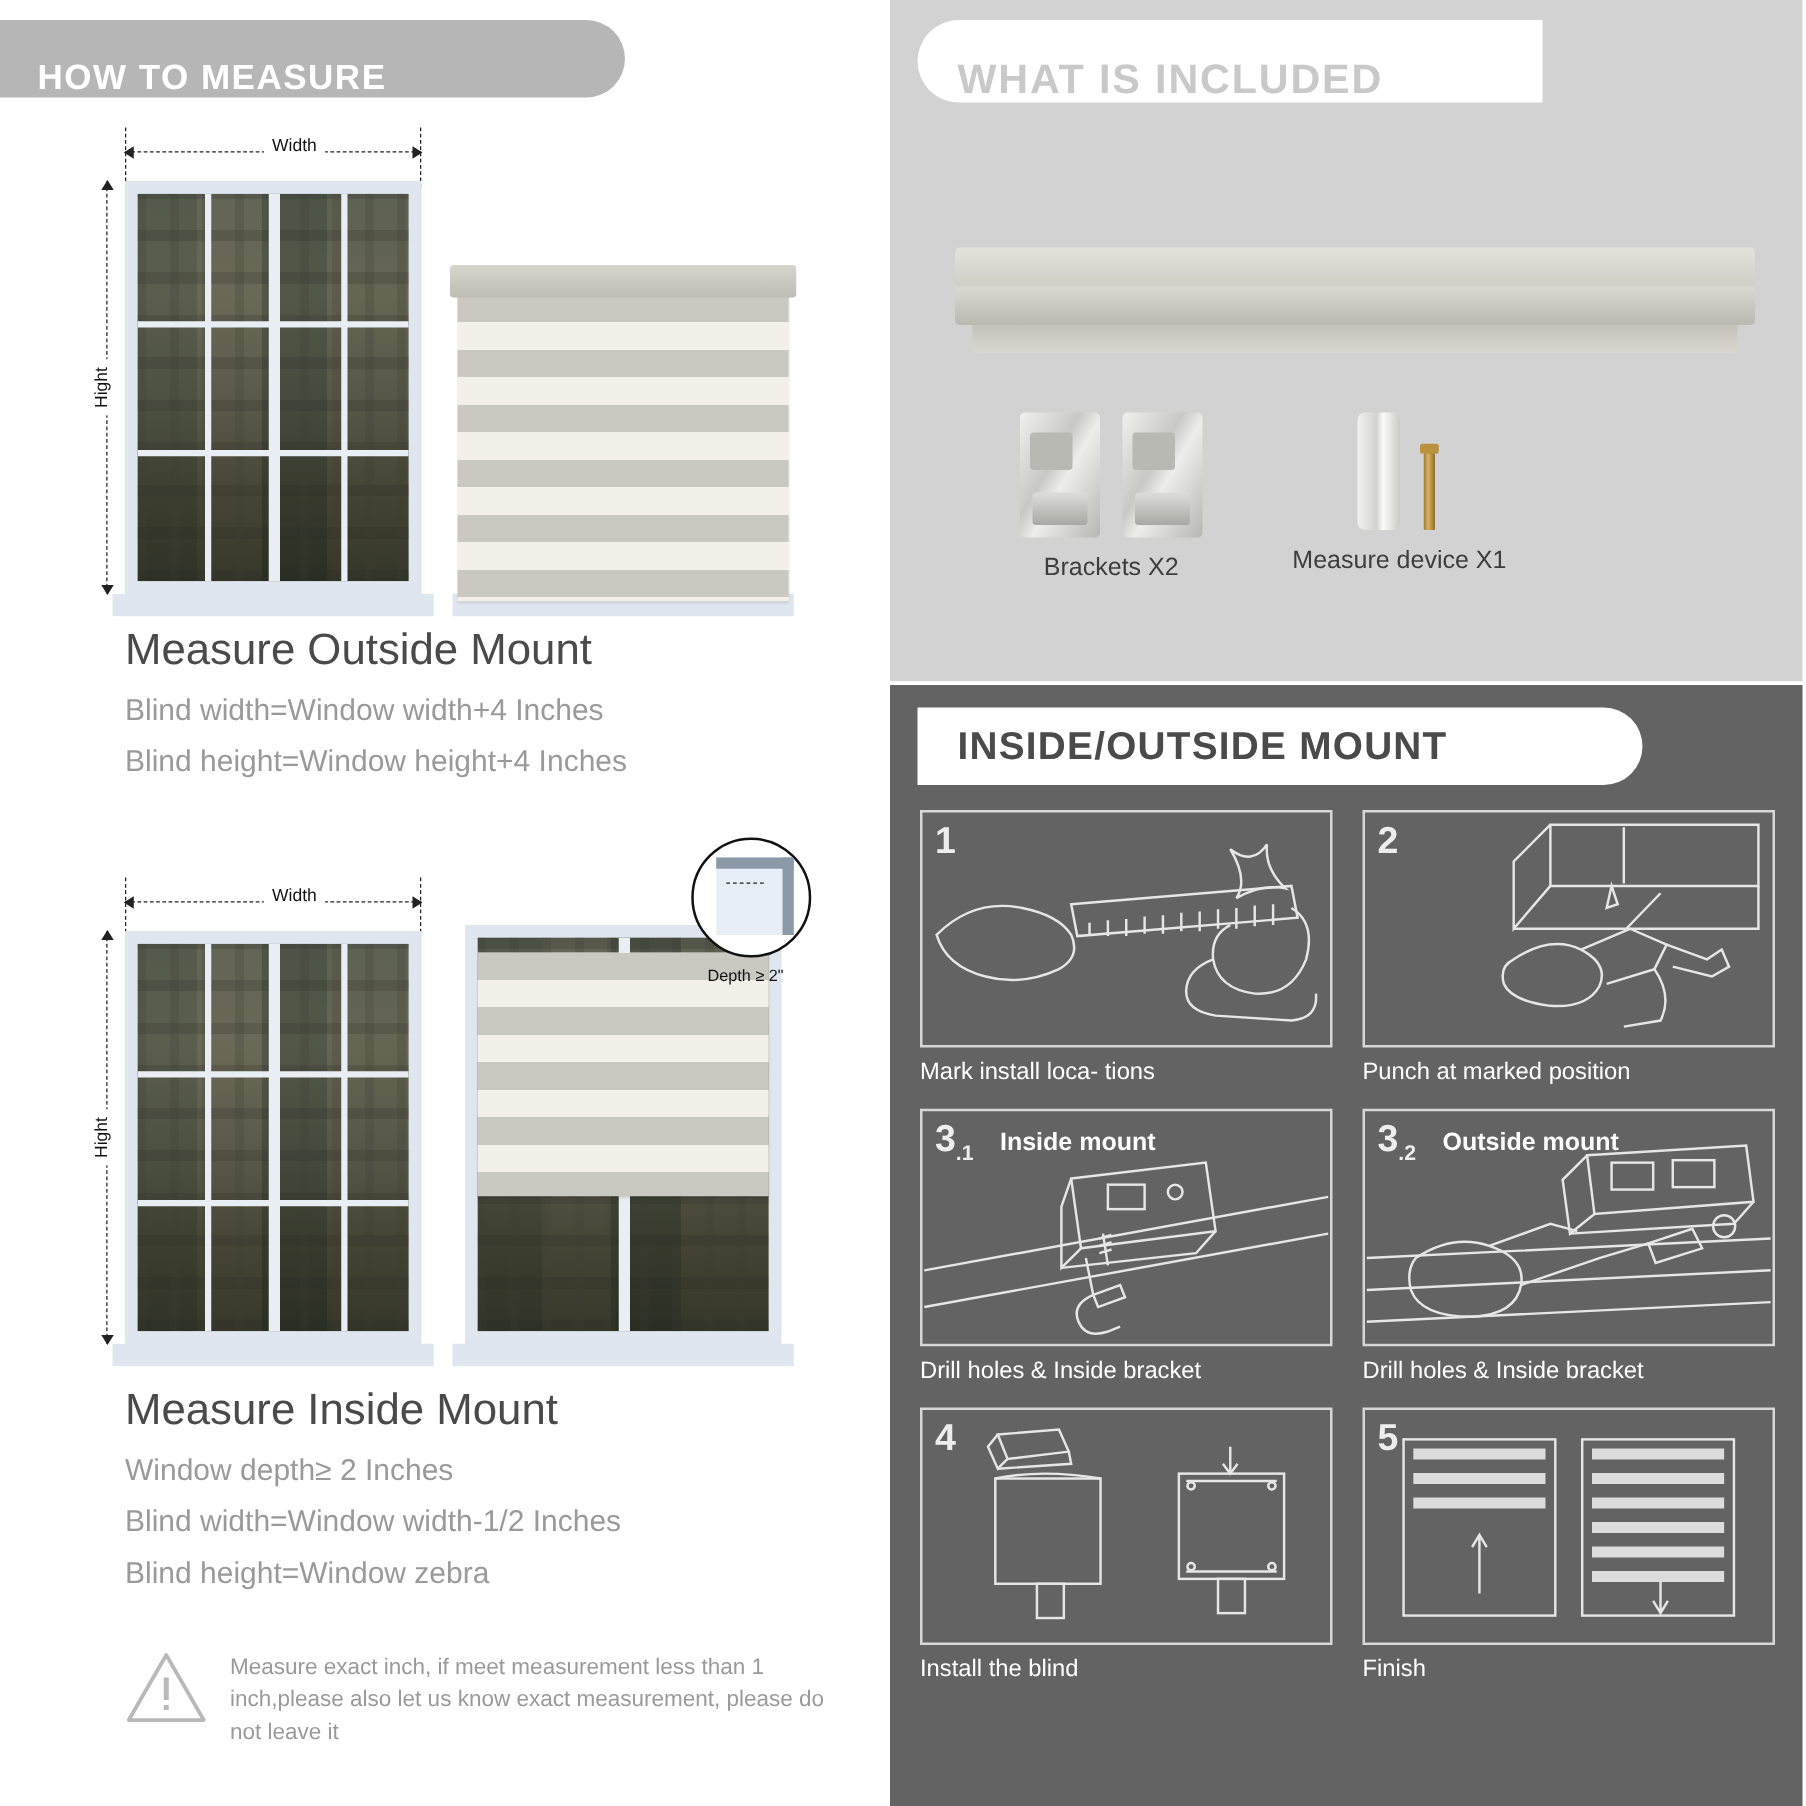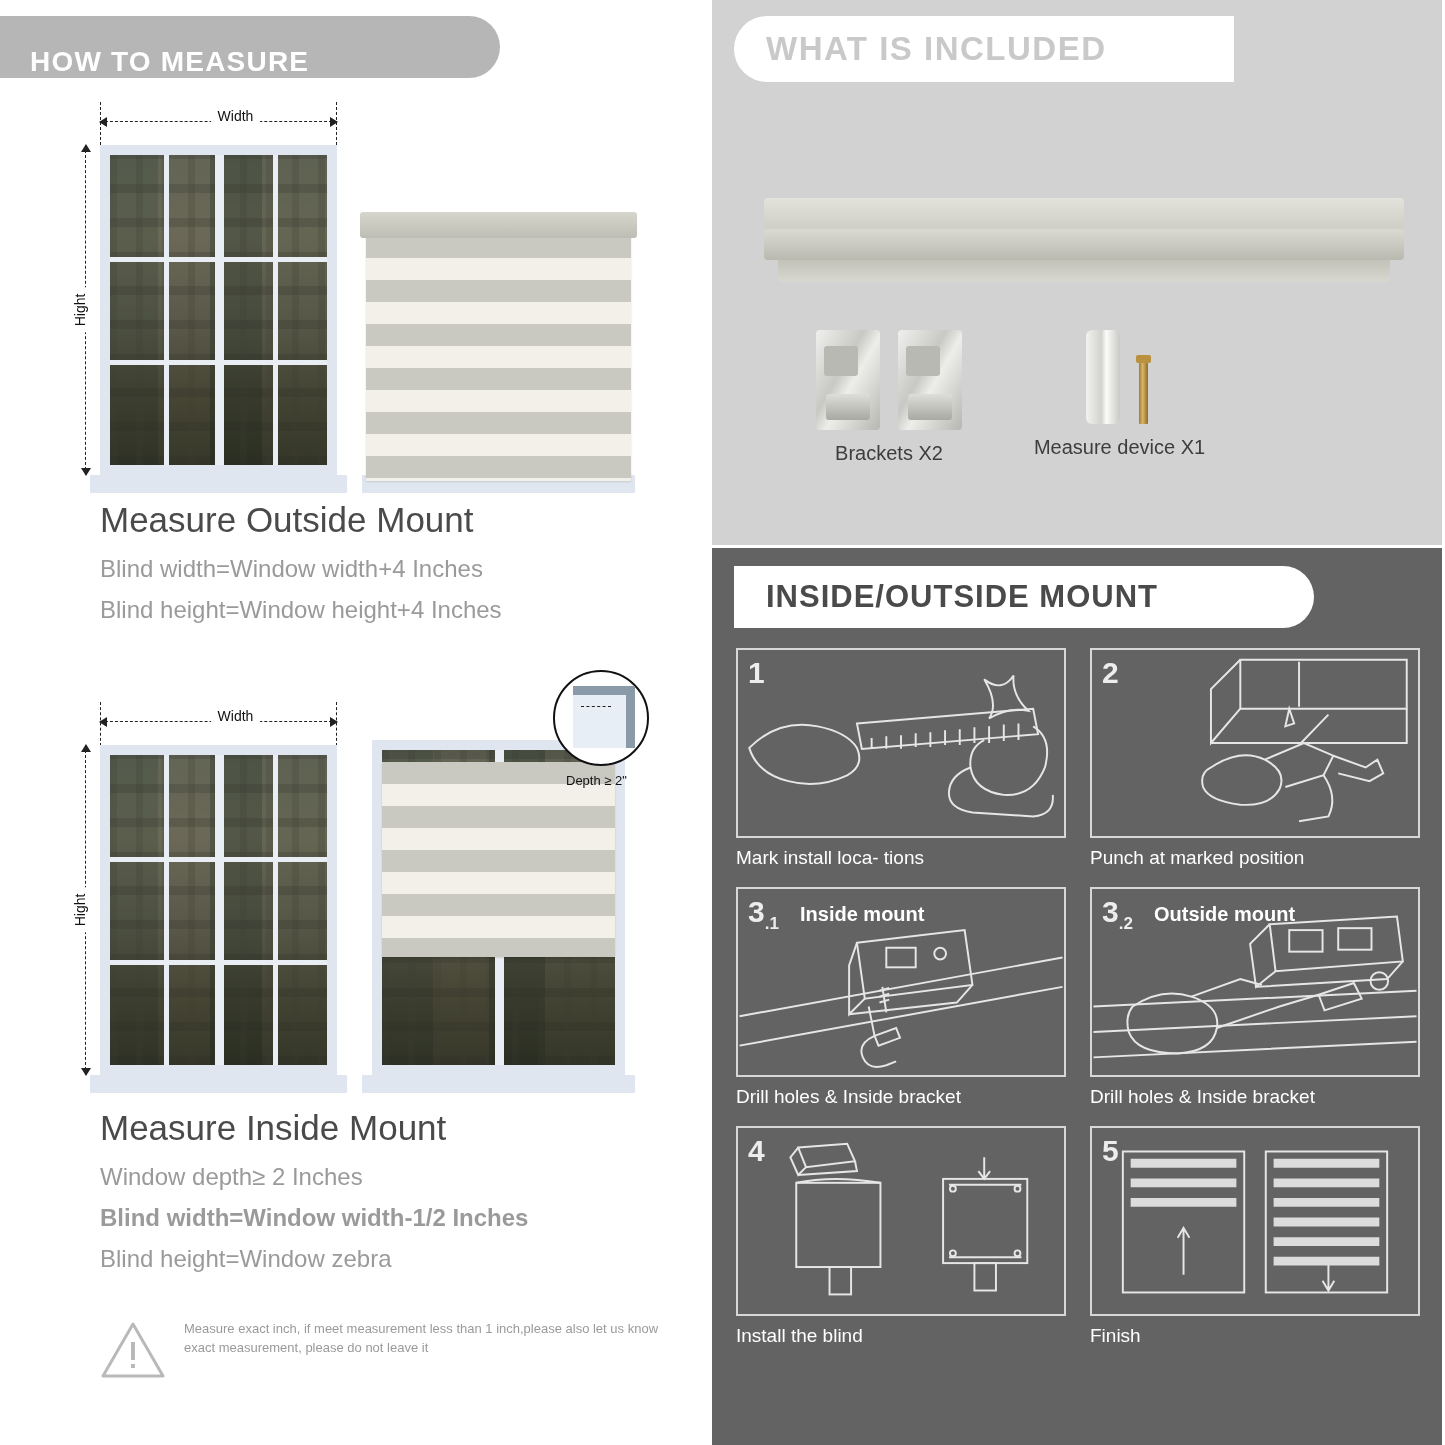--- a/index.html
+++ b/index.html
@@ -155,35 +155,35 @@
   }
 
   .warn {
     position:absolute; left:100px; top:1320px;
     display:flex; gap:18px; align-items:flex-start; width:560px;
   }
   .warn-tri {
     width:66px; height:60px; position:relative; flex:0 0 66px;
   }
   .warn-tri svg { display:block; }
-  .warn-text { font-size:13px; color:#9a9a9a; line-height:1.45; }
+  .warn-text { font-size:18px; color:#9a9a9a; line-height:1.45; }
 
   
   .right-col {
     width:730px; height:1445px; position:relative;
   }
   .included-panel {
     position:absolute; left:0; top:0; width:730px; height:545px;
     background:#d2d2d2;
   }
   .banner-incl {
     position:absolute; top:16px; left:22px; width:500px; height:66px;
     background:#ffffff; color:#c9c9c9;
     border-radius:34px 0 0 34px;
-    display:flex; align-items:center; padding-left:32px;
+    display:flex; padding-left:32px;
     font-size:33px; font-weight:bold; letter-spacing:1.5px;
   }
   .incl-title {
     position:absolute; top:138px; left:0; width:730px; text-align:center;
     font-size:26px; font-weight:bold; color:#595959;
   }
   .blind-product {
     position:absolute; left:52px; top:198px; width:640px; height:62px;
     background:linear-gradient(180deg,#e3e3dc 0%, #cfcfc6 48%, #d9d9d1 52%, #b9b9b0 100%);
     border-radius:4px;
@@ -355,21 +355,21 @@
       <div class="blind blind-inside"></div>
 
       <div class="depth-callout">
         <div class="depth-inner"></div>
         <div class="depth-arrow"></div>
       </div>
       <div class="depth-label">Depth ≥ 2"</div>
 
       <div class="heading" style="top:408px;">Measure Inside Mount</div>
       <div class="bullet" style="top:463px;">Window depth≥ 2 Inches</div>
-      <div class="bullet" style="top:504px;font-weight:bold;">Blind width=Window width-1/2 Inches</div>
+      <div class="bullet" style="top:504px;">Blind width=Window width-1/2 Inches</div>
       <div class="bullet" style="top:545px;">Blind height=Window zebra</div>
     </div>
 
     <div class="warn">
       <div class="warn-tri">
         <svg viewBox="0 0 66 60" aria-hidden="true">
           <polygon points="33,4 63,56 3,56" fill="none" stroke="#b9b9b9" stroke-width="3" stroke-linejoin="round"></polygon>
           <rect x="31" y="22" width="4" height="18" fill="#b9b9b9"></rect>
           <rect x="31" y="44" width="4" height="4" fill="#b9b9b9"></rect>
         </svg>

